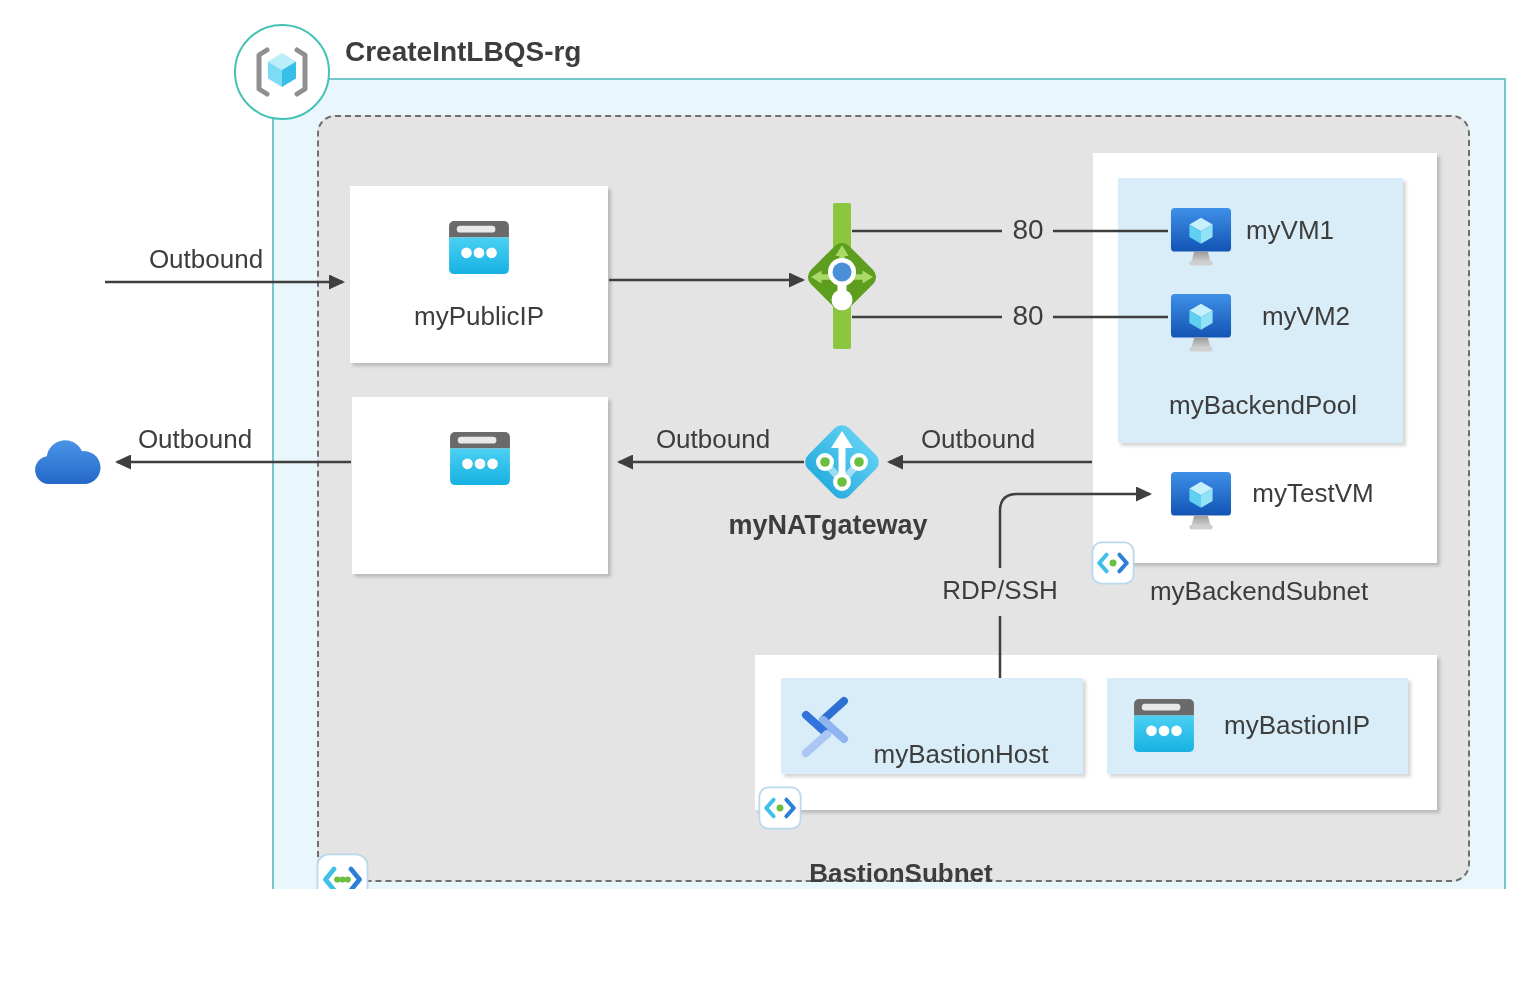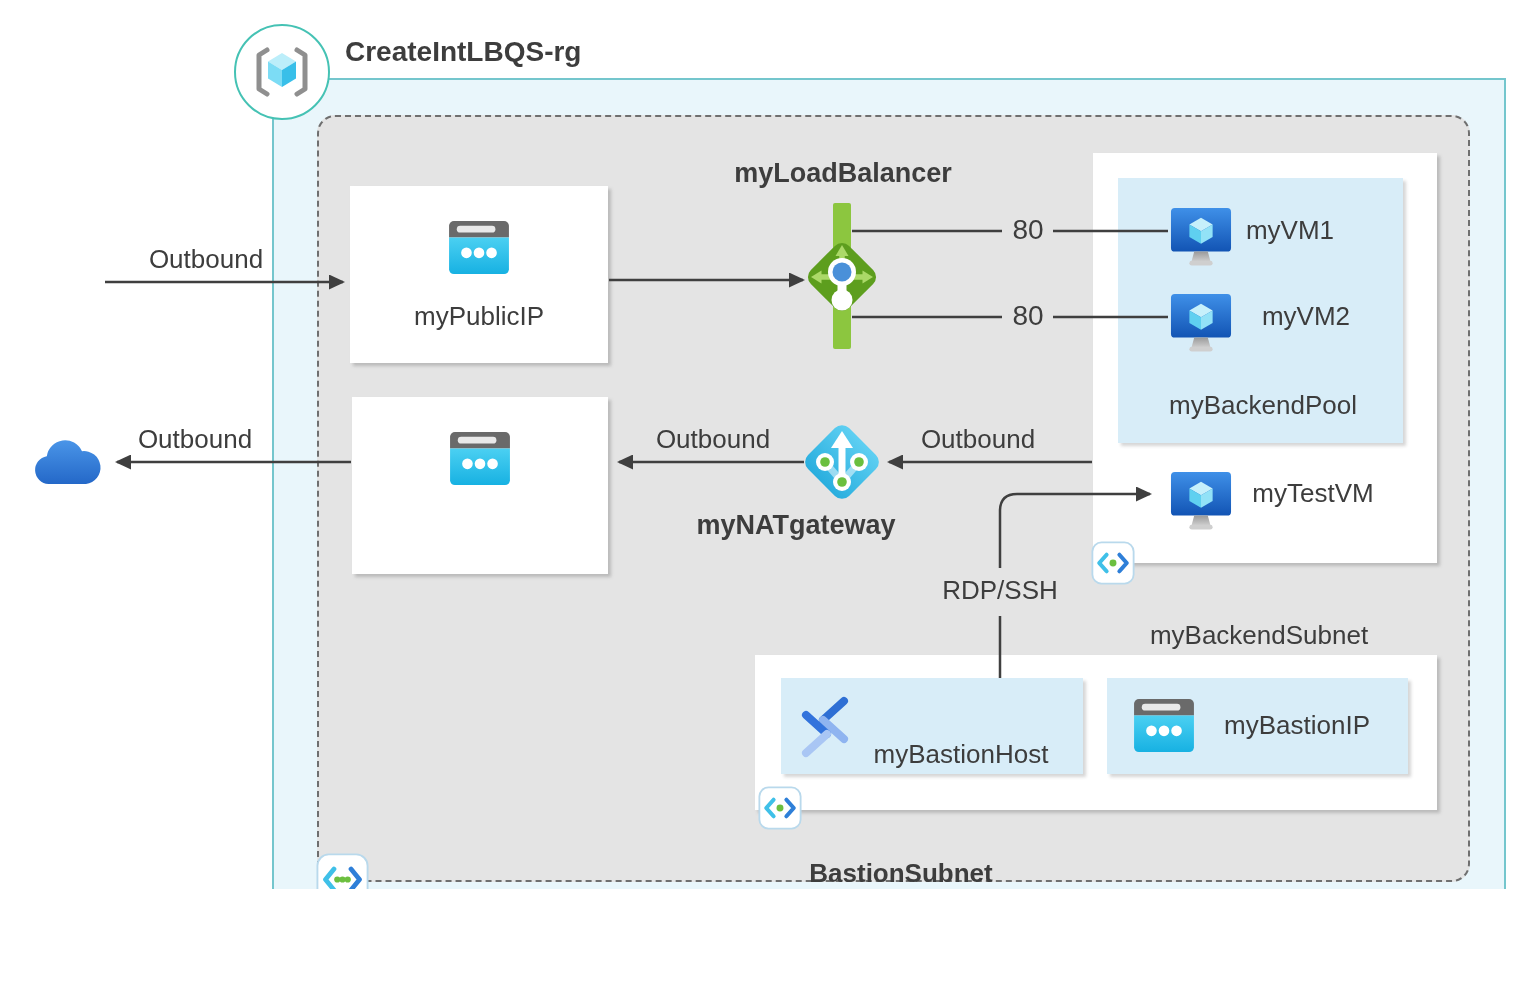--- a/index.html
+++ b/index.html
@@ -185,30 +185,29 @@
     <use href="#vm-icon" x="1170" y="470" width="62" height="62"></use>
 
     <use href="#subnet-icon" x="1091" y="541" width="44" height="44"></use>
     <use href="#subnet-icon" x="758" y="786" width="44" height="44"></use>
 
     <use href="#vnet-icon" x="316" y="853" width="53" height="53"></use>
   </svg>
 
   <div class="title">CreateIntLBQS-rg</div>
 
-  <div class="lbl bold" style="left:843px;top:174px;">myLoadBalancer</div>
-  <div class="lbl bold" style="left:796px;top:526px;">myNATgateway</div>
+  <div class="lbl bold" style="left:828px;top:526px;">myNATgateway</div>
 
   <div class="lbl" style="left:479px;top:317px;">myPublicIP</div>
 
   <div class="lbl" style="left:1290px;top:231px;">myVM1</div>
   <div class="lbl" style="left:1290px;top:317px;margin-left:16px;">myVM2</div>
   <div class="lbl" style="left:1263px;top:406px;">myBackendPool</div>
   <div class="lbl" style="left:1313px;top:494px;">myTestVM</div>
-  <div class="lbl" style="left:1259px;top:592px;margin-top:44px;">myBackendSubnet</div>
+  <div class="lbl" style="left:1259px;top:592px;">myBackendSubnet</div>
 
   <div class="lbl" style="left:961px;top:727px;margin-top:28px;">myBastionHost</div>
   <div class="lbl" style="left:1297px;top:726px;">myBastionIP</div>
   <div class="lbl" style="left:901px;top:874px;font-weight:bold;">BastionSubnet</div>
 
   <div class="lbl" style="left:431px;top:907px;">MyVNet</div>
 
   <div class="lbl" style="left:206px;top:260px;">Outbound</div>
   <div class="lbl" style="left:195px;top:440px;">Outbound</div>
   <div class="lbl" style="left:713px;top:440px;">Outbound</div>

